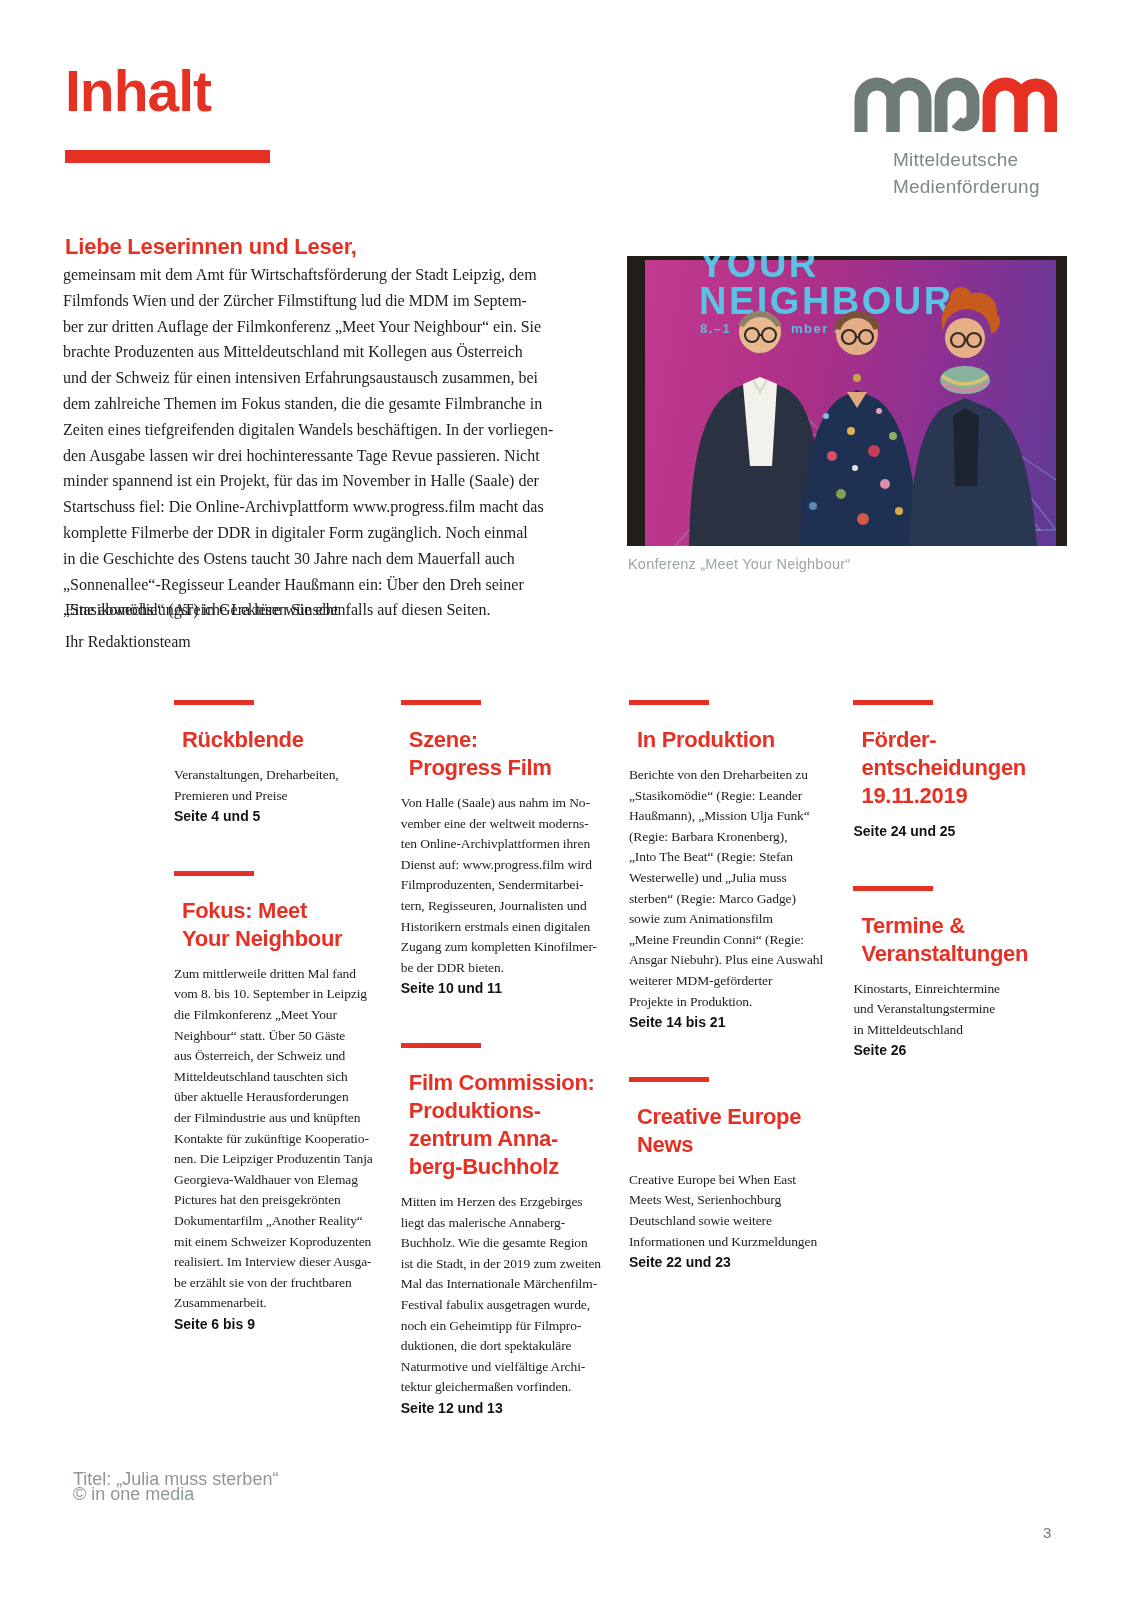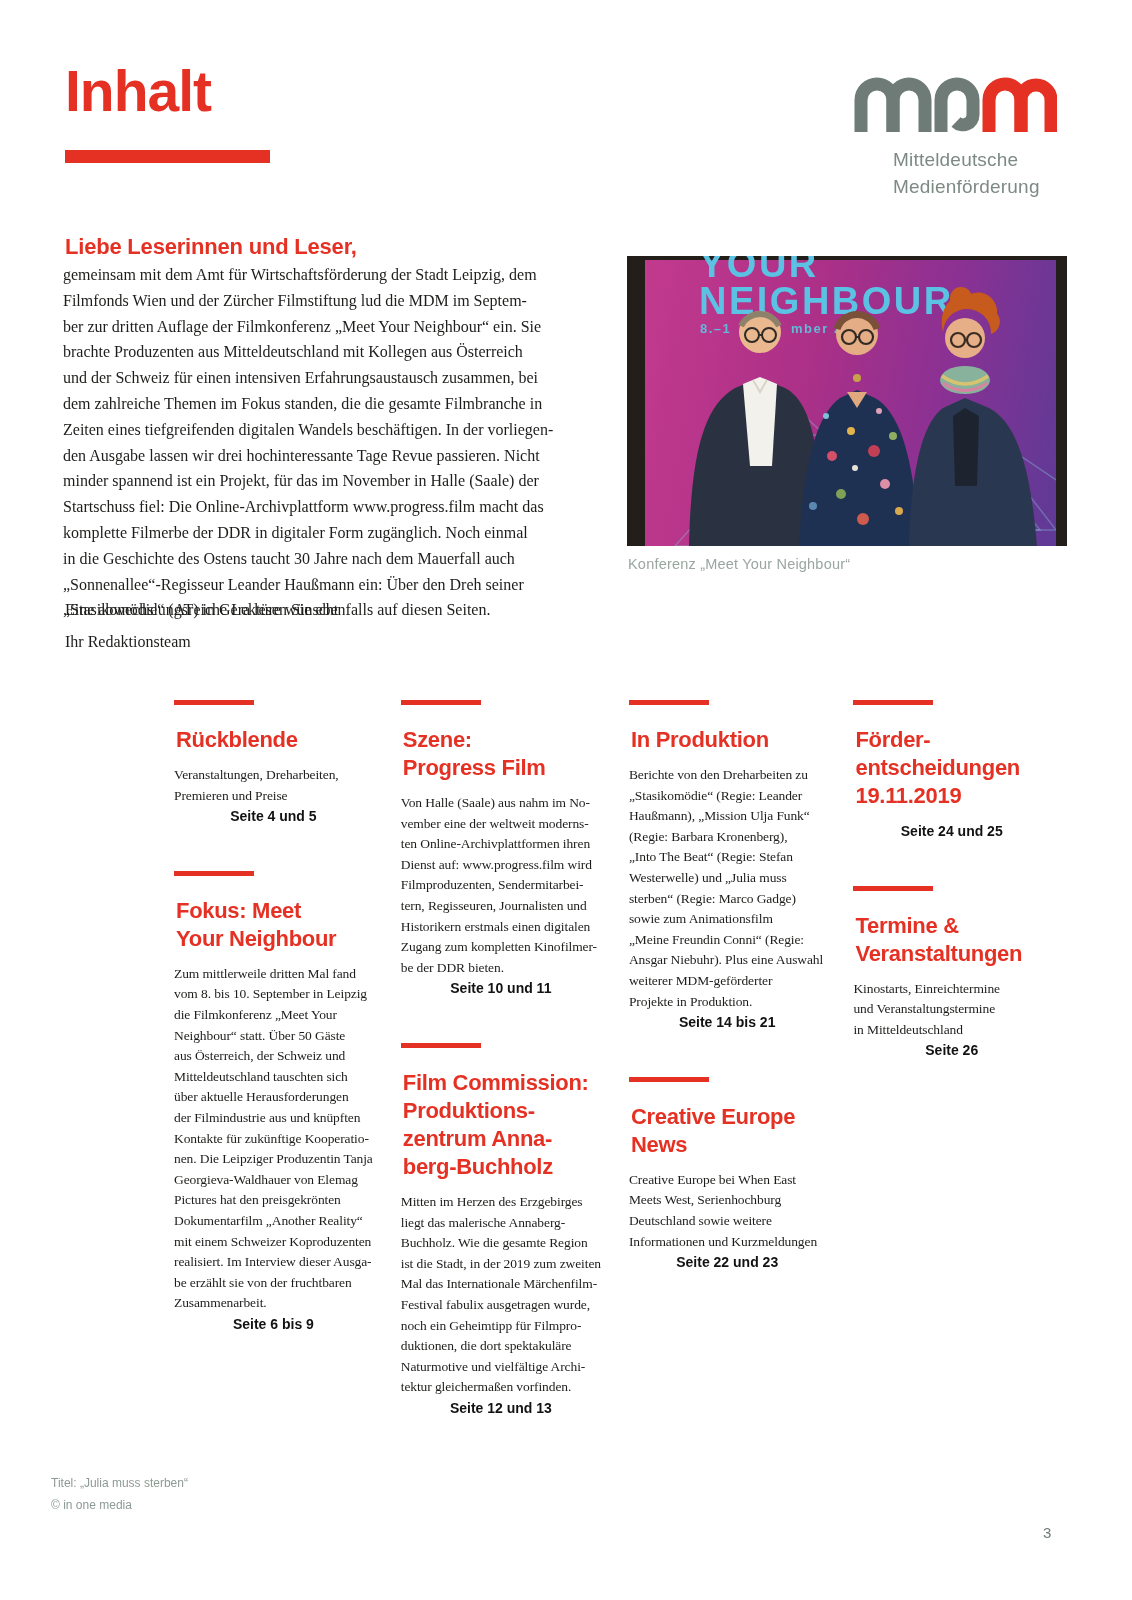--- a/index.html
+++ b/index.html
@@ -24,26 +24,26 @@
   .banner-title{position:absolute;left:54px;top:-14px;color:#5cc2e4;font-weight:bold;font-size:38px;line-height:37px;letter-spacing:2.5px;white-space:pre-line;}
   .banner-date{position:absolute;top:61px;color:#64b8d8;font-size:13px;font-weight:bold;letter-spacing:1.5px;}
   .banner-date.left{left:55px;}
   .banner-date.right{left:146px;}
   .photo-caption{position:absolute;left:628px;top:556px;font-size:14.5px;color:#9aa6a0;letter-spacing:0.2px;}
 
   
   .toc{position:absolute;left:174px;top:700px;width:876px;display:grid;grid-template-columns:repeat(4,1fr);column-gap:28px;}
   .sec{margin-bottom:44px;}
   .sec-rule{width:80px;height:5px;background:#e53123;margin:0 0 21px 0;}
-  .sec-heading{font-size:22px;line-height:28px;font-weight:bold;color:#e53123;letter-spacing:-0.3px;white-space:pre-line;margin:0 0 11px 2px;}
+  .sec-heading{font-size:22px;line-height:28px;font-weight:bold;color:#e53123;letter-spacing:-0.3px;white-space:pre-line;margin:0 0 11px 8px;}
   .sec-body{font-family:"Liberation Serif",serif;font-size:13.5px;line-height:20.6px;letter-spacing:-0.1px;color:#1d1d1b;white-space:pre;}
-  .sec-page{font-size:14px;line-height:20.6px;font-weight:bold;color:#121212;text-align:center;}
-
-  
-  .footer-credit{position:absolute;left:51px;top:1472px;font-size:12px;line-height:22px;color:#8d9a93;white-space:pre-line;}
+  .sec-page{font-size:14px;line-height:20.6px;font-weight:bold;color:#121212;}
+
+  
+  .footer-credit{position:absolute;left:73px;top:1472px;font-size:18px;line-height:15px;color:#8d9a93;white-space:pre-line;}
   .page-number{position:absolute;left:1043px;top:1524px;font-size:15px;color:#6e7d76;}
 </style>
 </head>
 <body>
 
 <div class="page">
 
   <div class="main-title">Inhalt</div>
   <div class="title-rule"></div>
 

